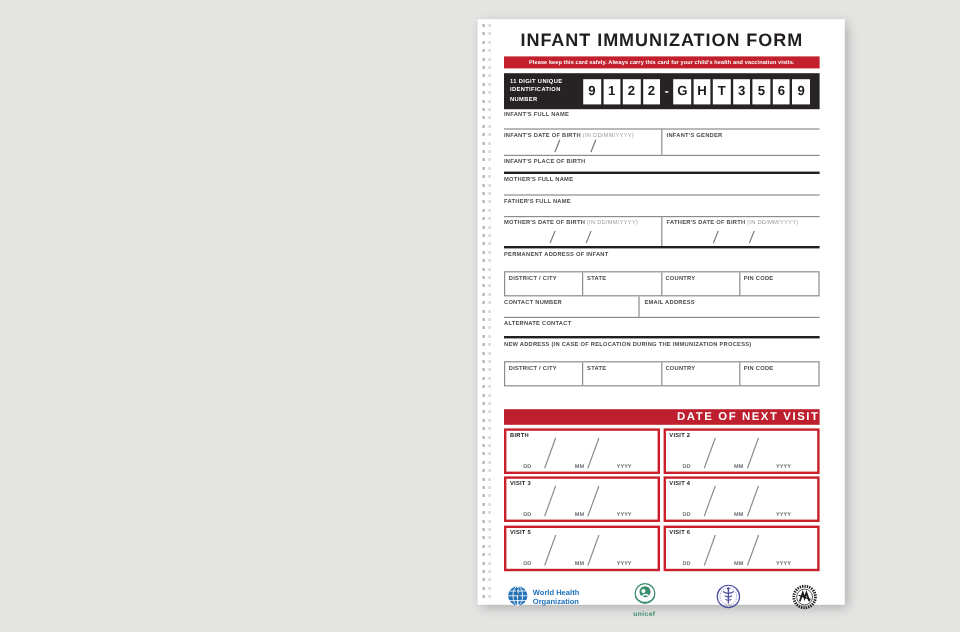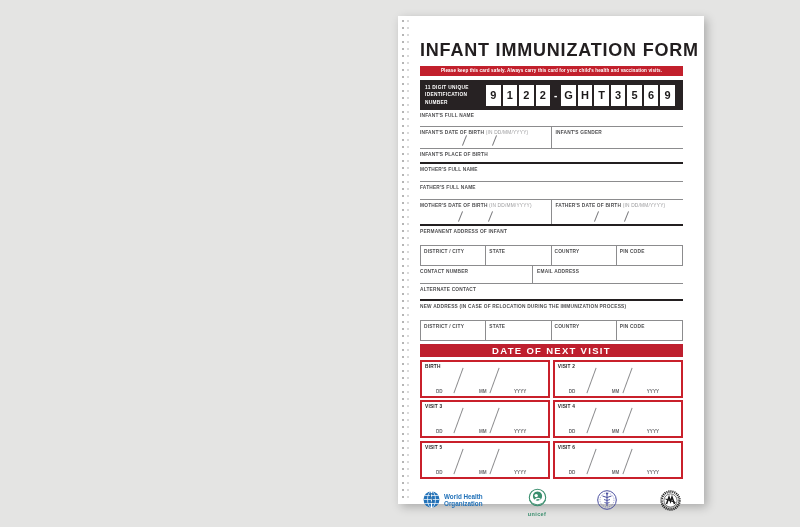--- a/index.html
+++ b/index.html
@@ -16,22 +16,22 @@
     box-shadow:3px 3px 9px rgba(0,0,0,0.25);
   }
   .perf {
     position:absolute; top:4px; bottom:4px; left:4px; width:1.5px;
     background-image:repeating-linear-gradient(to bottom,#b5b5b5 0 2.5px, transparent 2.5px 7px);
   }
   .perf2 { left:9px; opacity:.5; }
   .content { position:absolute; left:22px; top:0; width:263px; }
 
   .title {
-    margin-top:24px; text-align:center;
-    font-size:18px; font-weight:bold; letter-spacing:.8px; color:#221e1f;
+    margin-top:9px; text-align:center;
+    font-size:15px; font-weight:bold; letter-spacing:.8px; color:#221e1f;
     white-space:nowrap;
   }
   .notice {
     margin-top:5px; height:10px; line-height:10px;
     background:#c2202c; color:#fff; text-align:center;
     font-size:4.6px; font-weight:bold; letter-spacing:.1px; white-space:nowrap;
   }
   .idbar {
     margin-top:4px; height:30px; background:#272223;
     display:flex; align-items:center; padding:0 5px;
@@ -65,22 +65,22 @@
   .addr-row .acell:last-child { border-right:none; }
   .contact-row { height:18px; display:flex; }
   .contact-row .ccell-l { width:43%; border-right:1px solid #8c8c8e; }
   .contact-row .ccell-r { width:57%; padding-left:4px; }
   .f-alt { height:17px; }
   .f-newaddr { height:19px; }
 
   .mini-slash { position:absolute; width:1px; height:11px; background:#77777a; transform:rotate(22deg); bottom:2px; }
 
   .visit-header {
-    margin-top:3px; height:13px; line-height:13px; background:#be1f2e;
-    color:#fff; font-size:9.5px; font-weight:bold; letter-spacing:1.3px; text-align:center;
+    margin-top:19px; height:13px; line-height:13px; background:#be1f2e;
+    color:#fff; font-size:9.5px; font-weight:bold; letter-spacing:1.3px; text-align:right;
   }
   .visit-grid { margin-top:2.5px; display:grid; grid-template-columns:1fr 1fr; gap:2.5px; }
   .visit-box { height:38px; border:2px solid #c9202b; position:relative; padding:2px 3px; background:#fff; }
   .vlabel { font-size:4.8px; font-weight:bold; color:#231f20; letter-spacing:.2px; }
   .vdd { position:absolute; bottom:2px; font-size:4.6px; color:#6e6e71; font-weight:bold; }
   .vslash { position:absolute; width:1px; height:27px; background:#8c8c8e; transform:rotate(20deg); top:5px; }
 
   .logos { margin-top:8px; height:27px; position:relative; }
   .who { position:absolute; left:2px; top:3px; display:flex; align-items:center; gap:3px; }
   .who-text { font-size:6.3px; font-weight:bold; color:#2272b9; line-height:1.1; }

